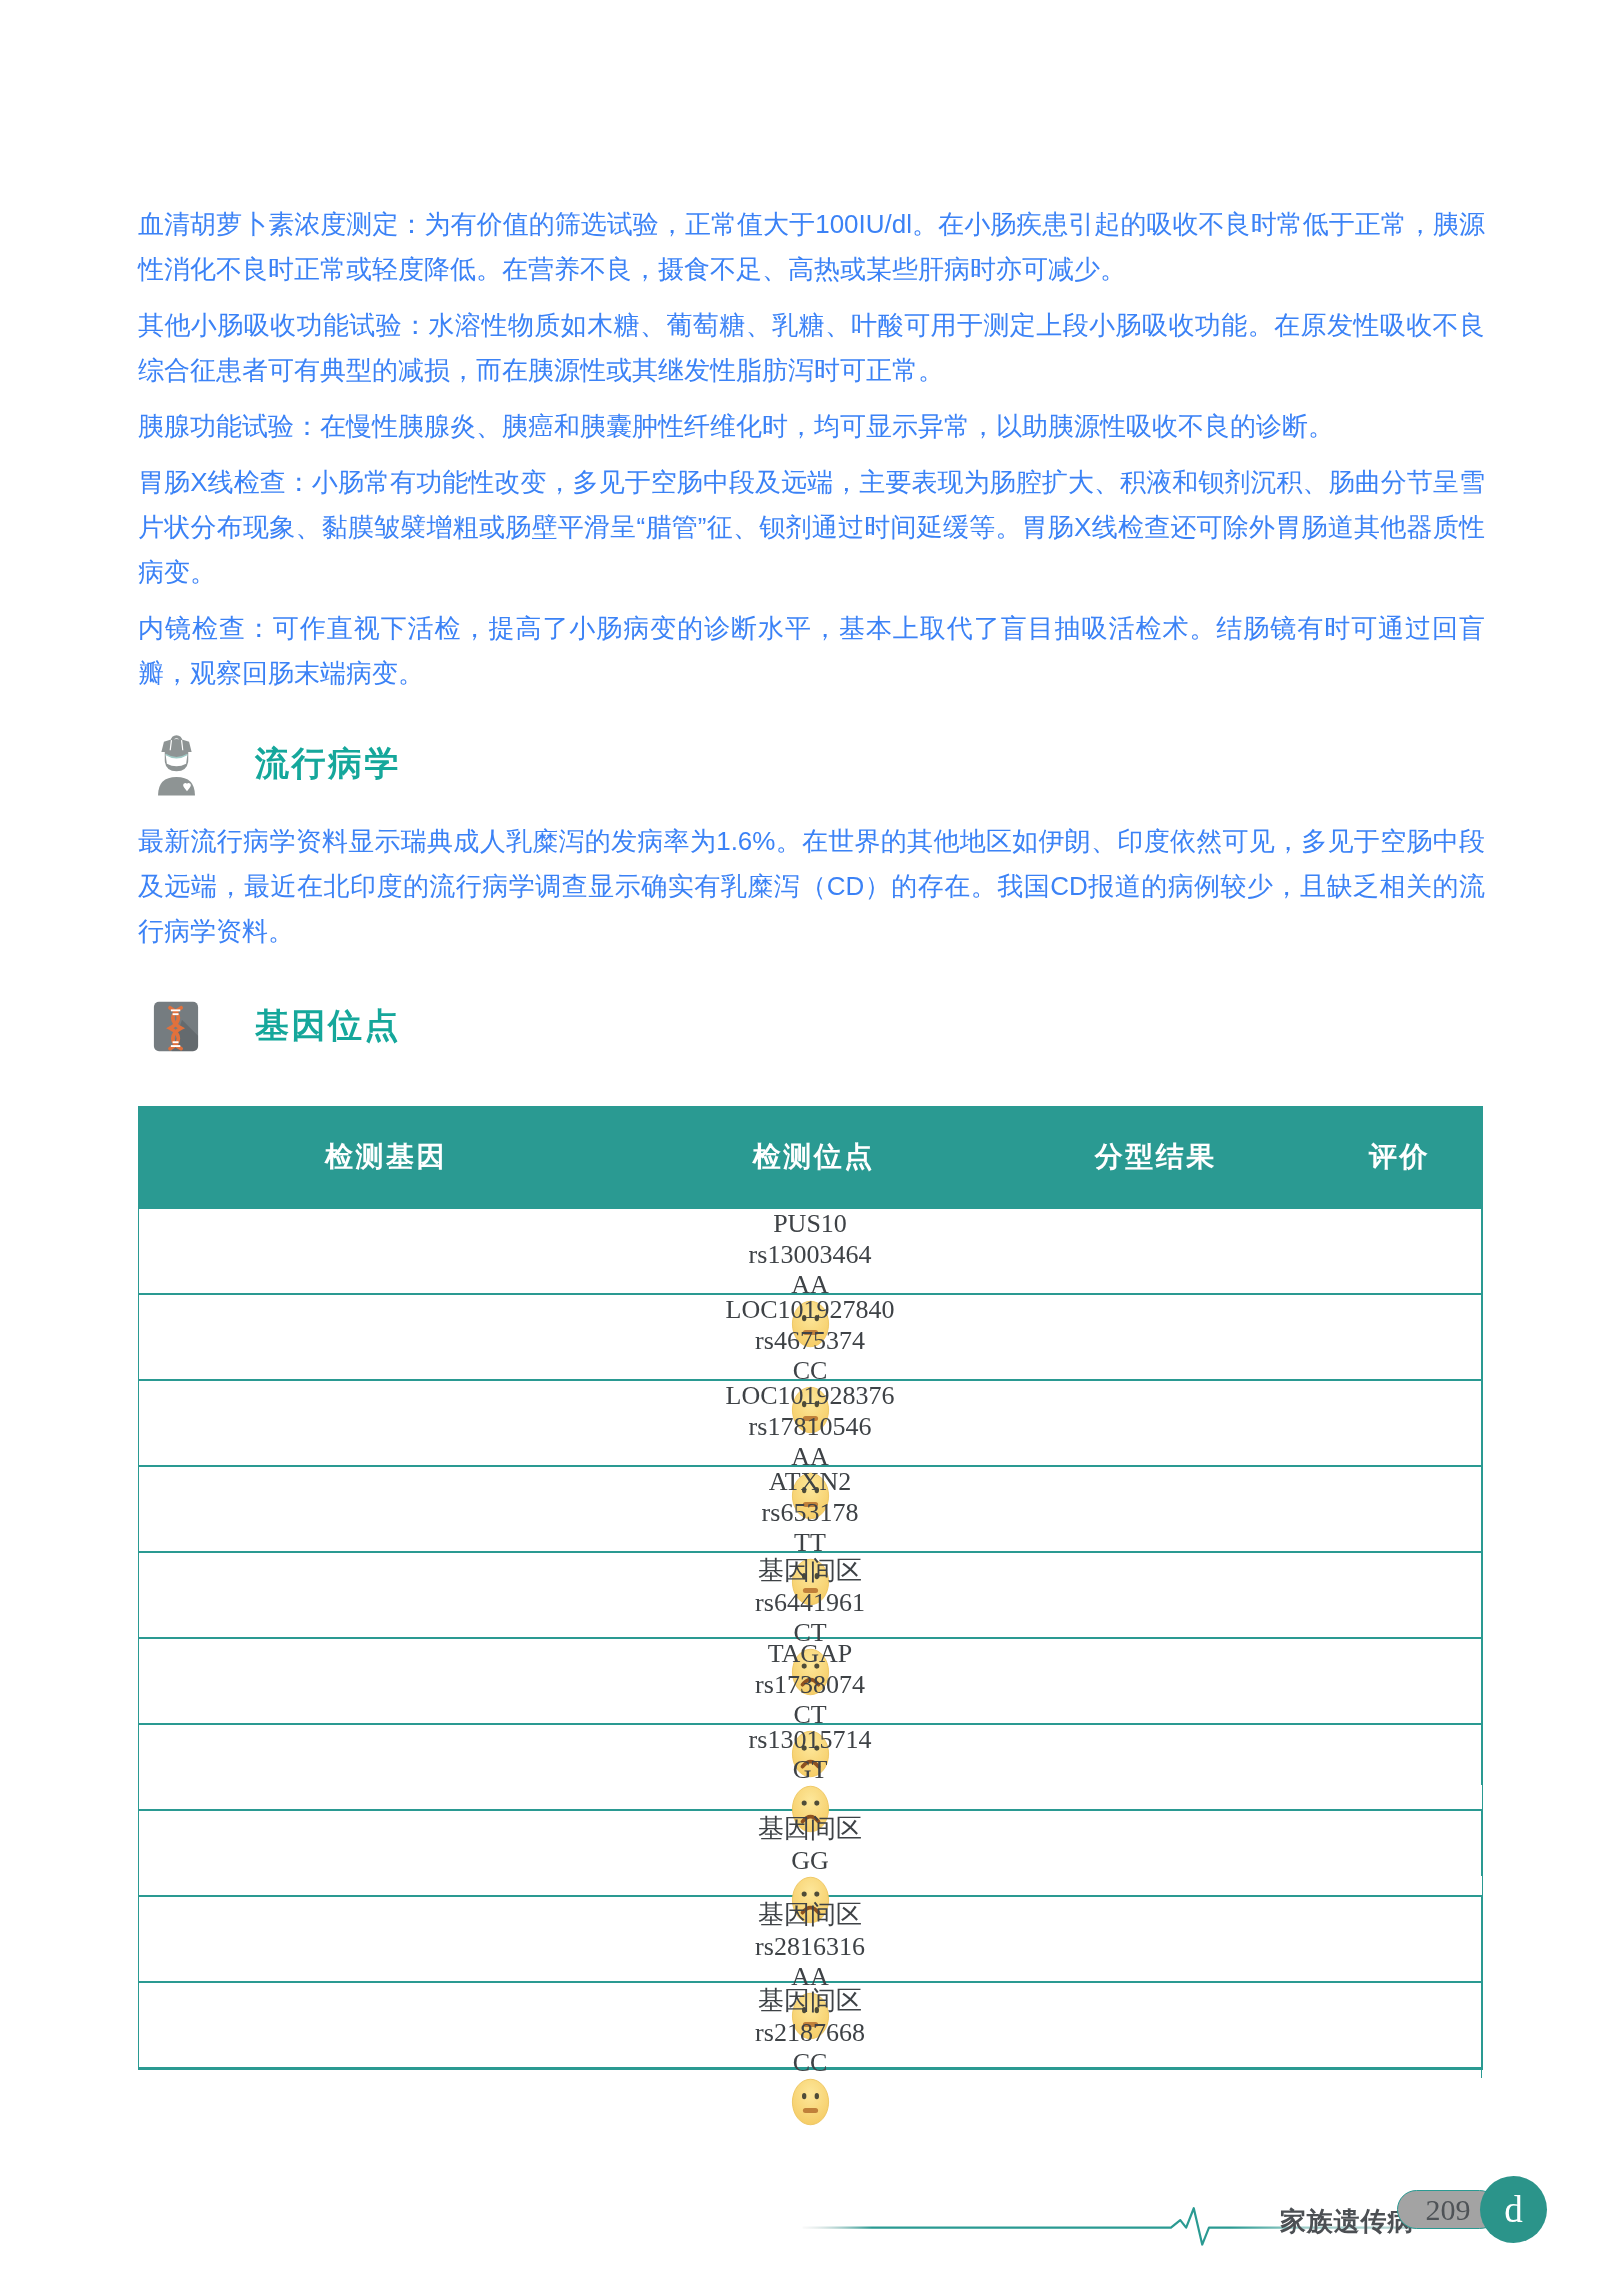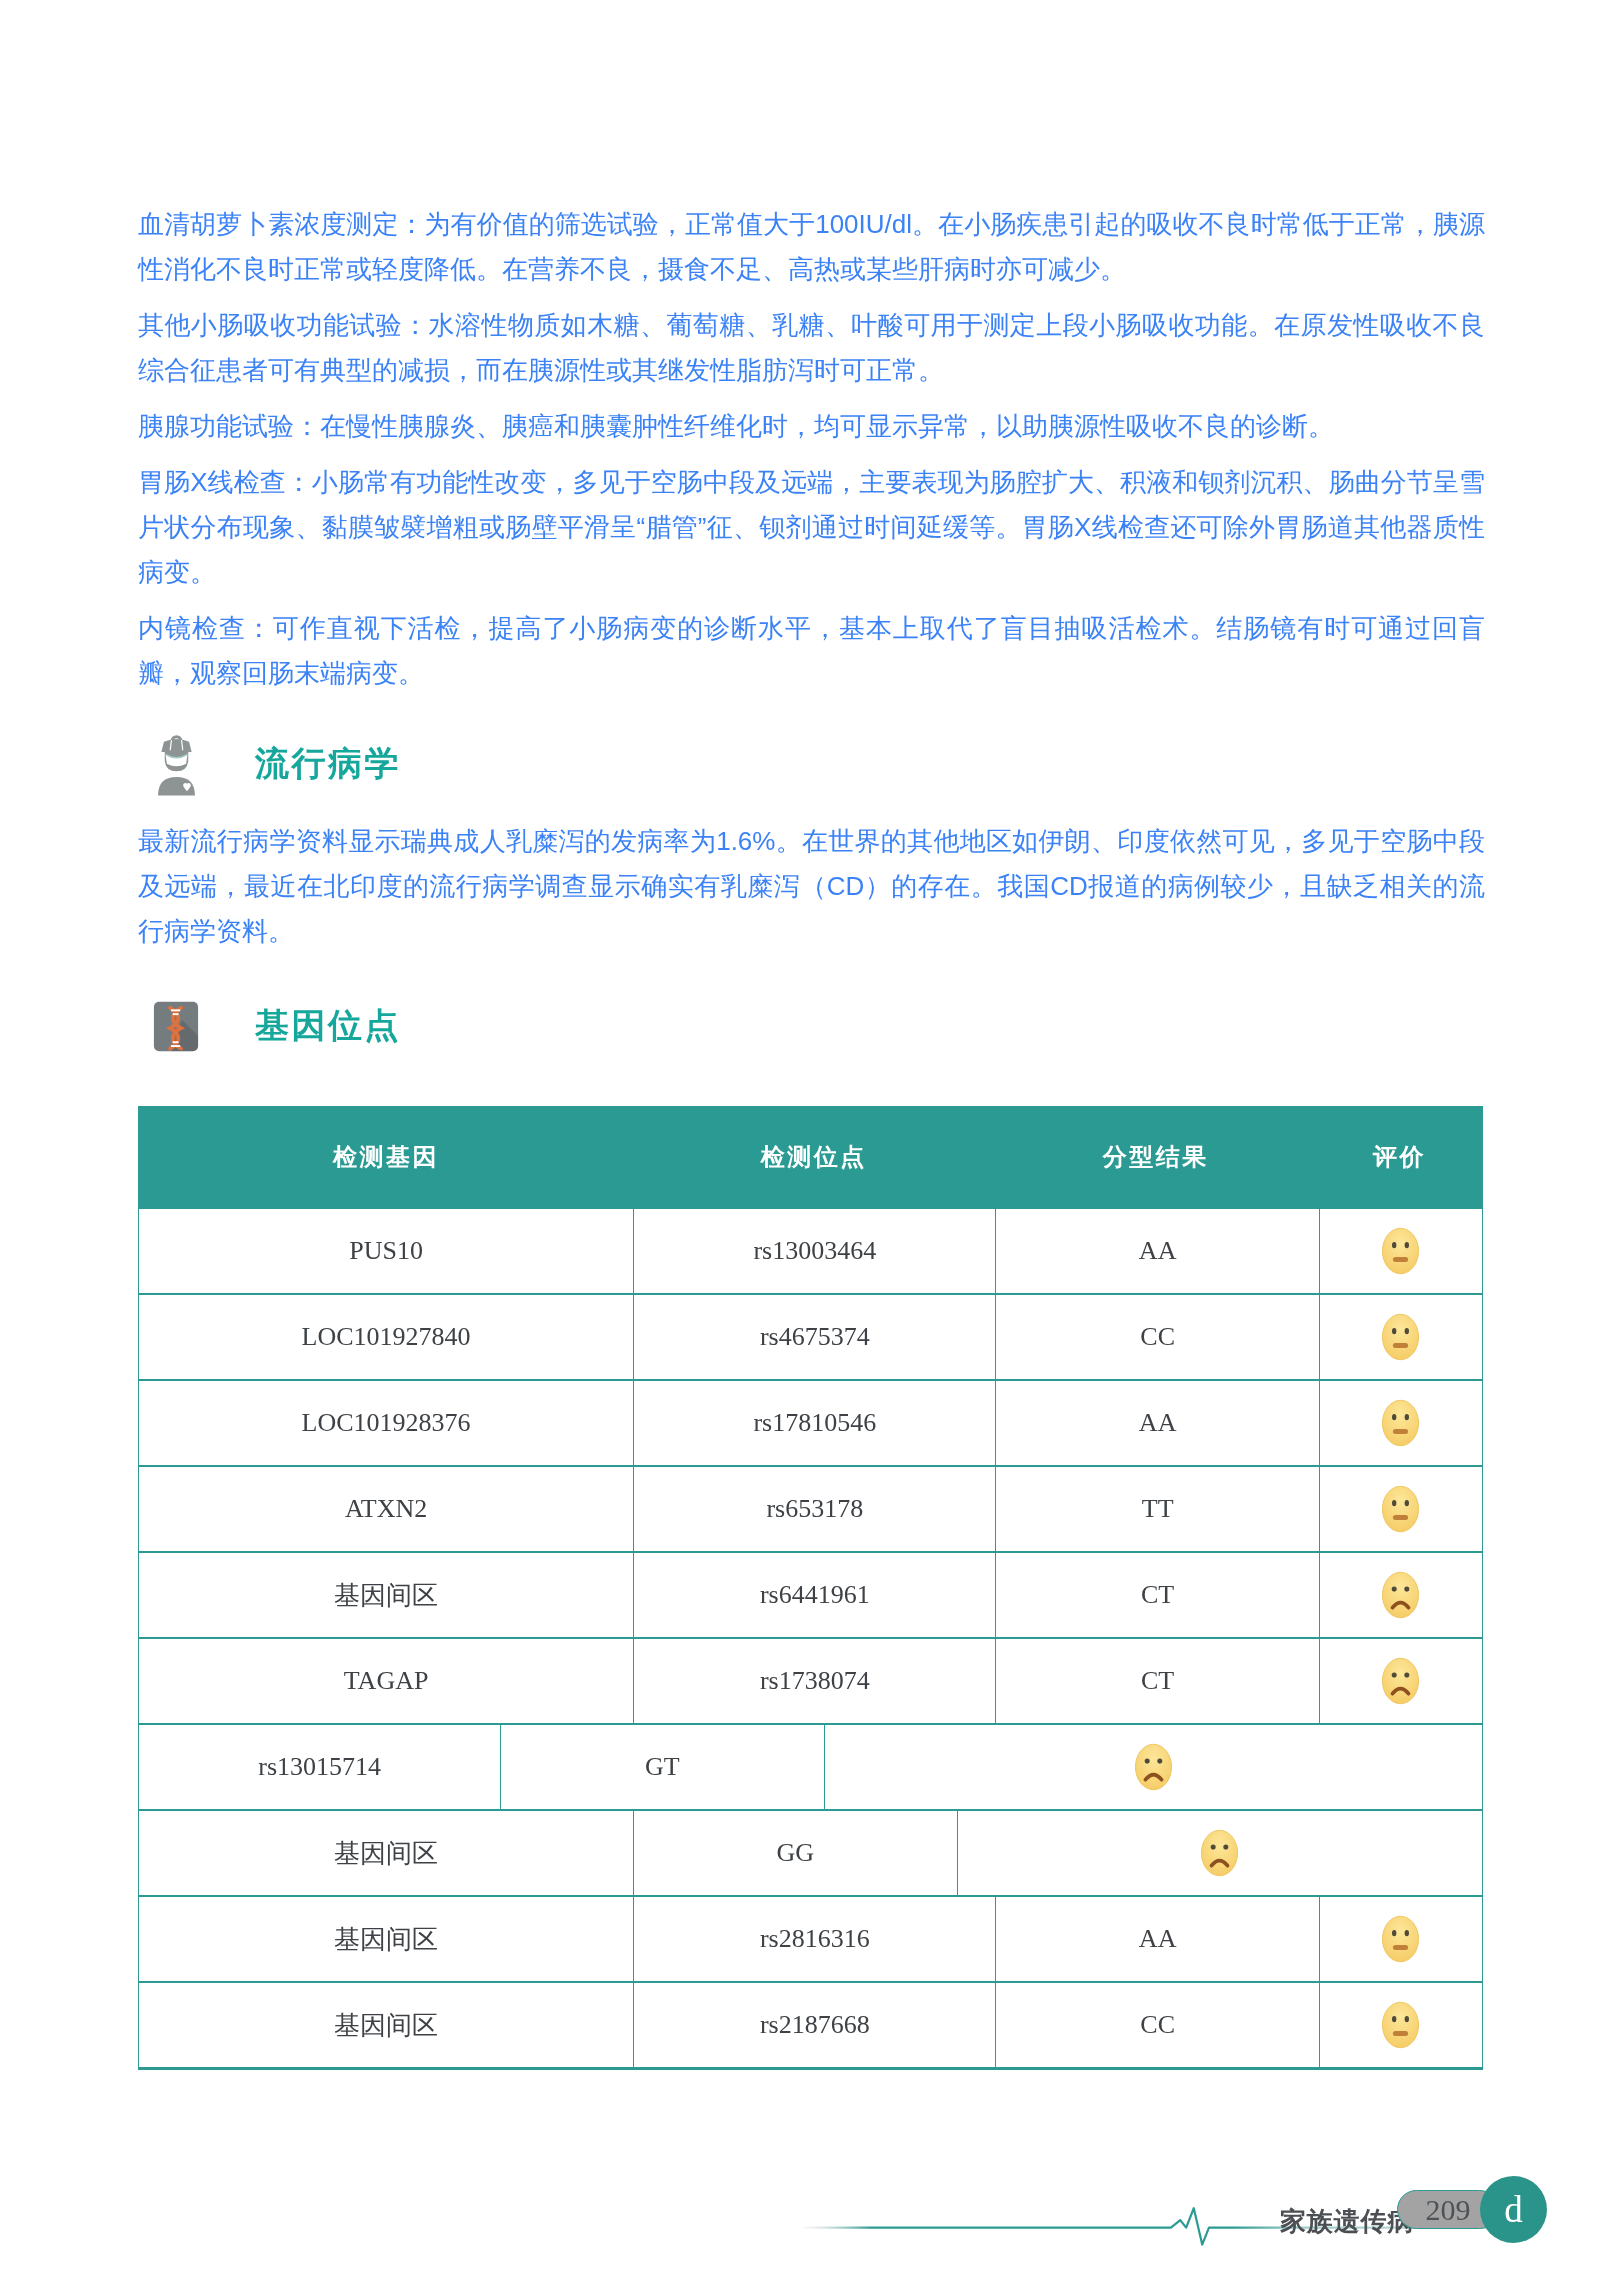--- a/index.html
+++ b/index.html
@@ -11,26 +11,26 @@
   p.body{font-size:26px;line-height:45px;color:#3b82f6;margin:0 0 11px 0;text-align:justify;}
   p.first{margin-top:202px;}
   p.epi{margin-top:0;}
   .sec-head{display:flex;align-items:center;margin:35px 0 22px 0;padding-left:10px;height:66px;}
   .sec-head .icon-slot{width:56px;height:66px;display:flex;align-items:center;justify-content:center;margin-right:37px;flex:0 0 auto;}
   .sec-title{font-size:34px;font-weight:bold;color:#15a79b;letter-spacing:2.5px;margin:14px;}
   .sec-head2{margin:39px 0 0 0;}
   
   .g-table{margin-top:47px;border:1.7px solid #2a9a92;border-bottom-width:3.4px;width:1343px;}
   .g-head{display:flex;height:100px;background:#2a9a92;}
-  .g-head .hc{display:flex;align-items:center;justify-content:center;color:#ffffff;font-size:24px;font-weight:bold;letter-spacing:2.5px;}
+  .g-head .hc{display:flex;align-items:center;justify-content:center;color:#ffffff;font-size:28px;font-weight:bold;letter-spacing:2.5px;}
   .c1{flex:0 0 36.8%;}
   .c2{flex:0 0 26.9%;}
   .c3{flex:0 0 24.0%;text-align:center;}
   .c4{flex:1 1 auto;}
-  .t-row{display:flex;height:84px;border-top:2.5px solid #2a9a92;background:#fff;}
+  .t-row{display:flex;height:84px;border-top:2.5px solid #2a9a92;background:#fff;flex-direction:column;}
   .t-row .c{display:flex;align-items:center;justify-content:center;
     font-family:"Liberation Serif",serif;font-size:26px;color:#3e4246;
     border-right:1.7px solid #2a9a92;}
   .t-row .c4{border-right:none;}
   
   .ecg{position:absolute;left:801px;top:2198px;z-index:1;}
   .footer-label{position:absolute;left:1280px;top:2204px;font-size:26px;font-weight:bold;
     color:#4b4f53;letter-spacing:0.8px;z-index:2;}
   .pill{position:absolute;left:1397px;top:2190px;width:100px;height:37px;background:#a3a3a3;
     border:1.7px solid #2a9a92;border-radius:21px;display:flex;align-items:center;justify-content:center;

